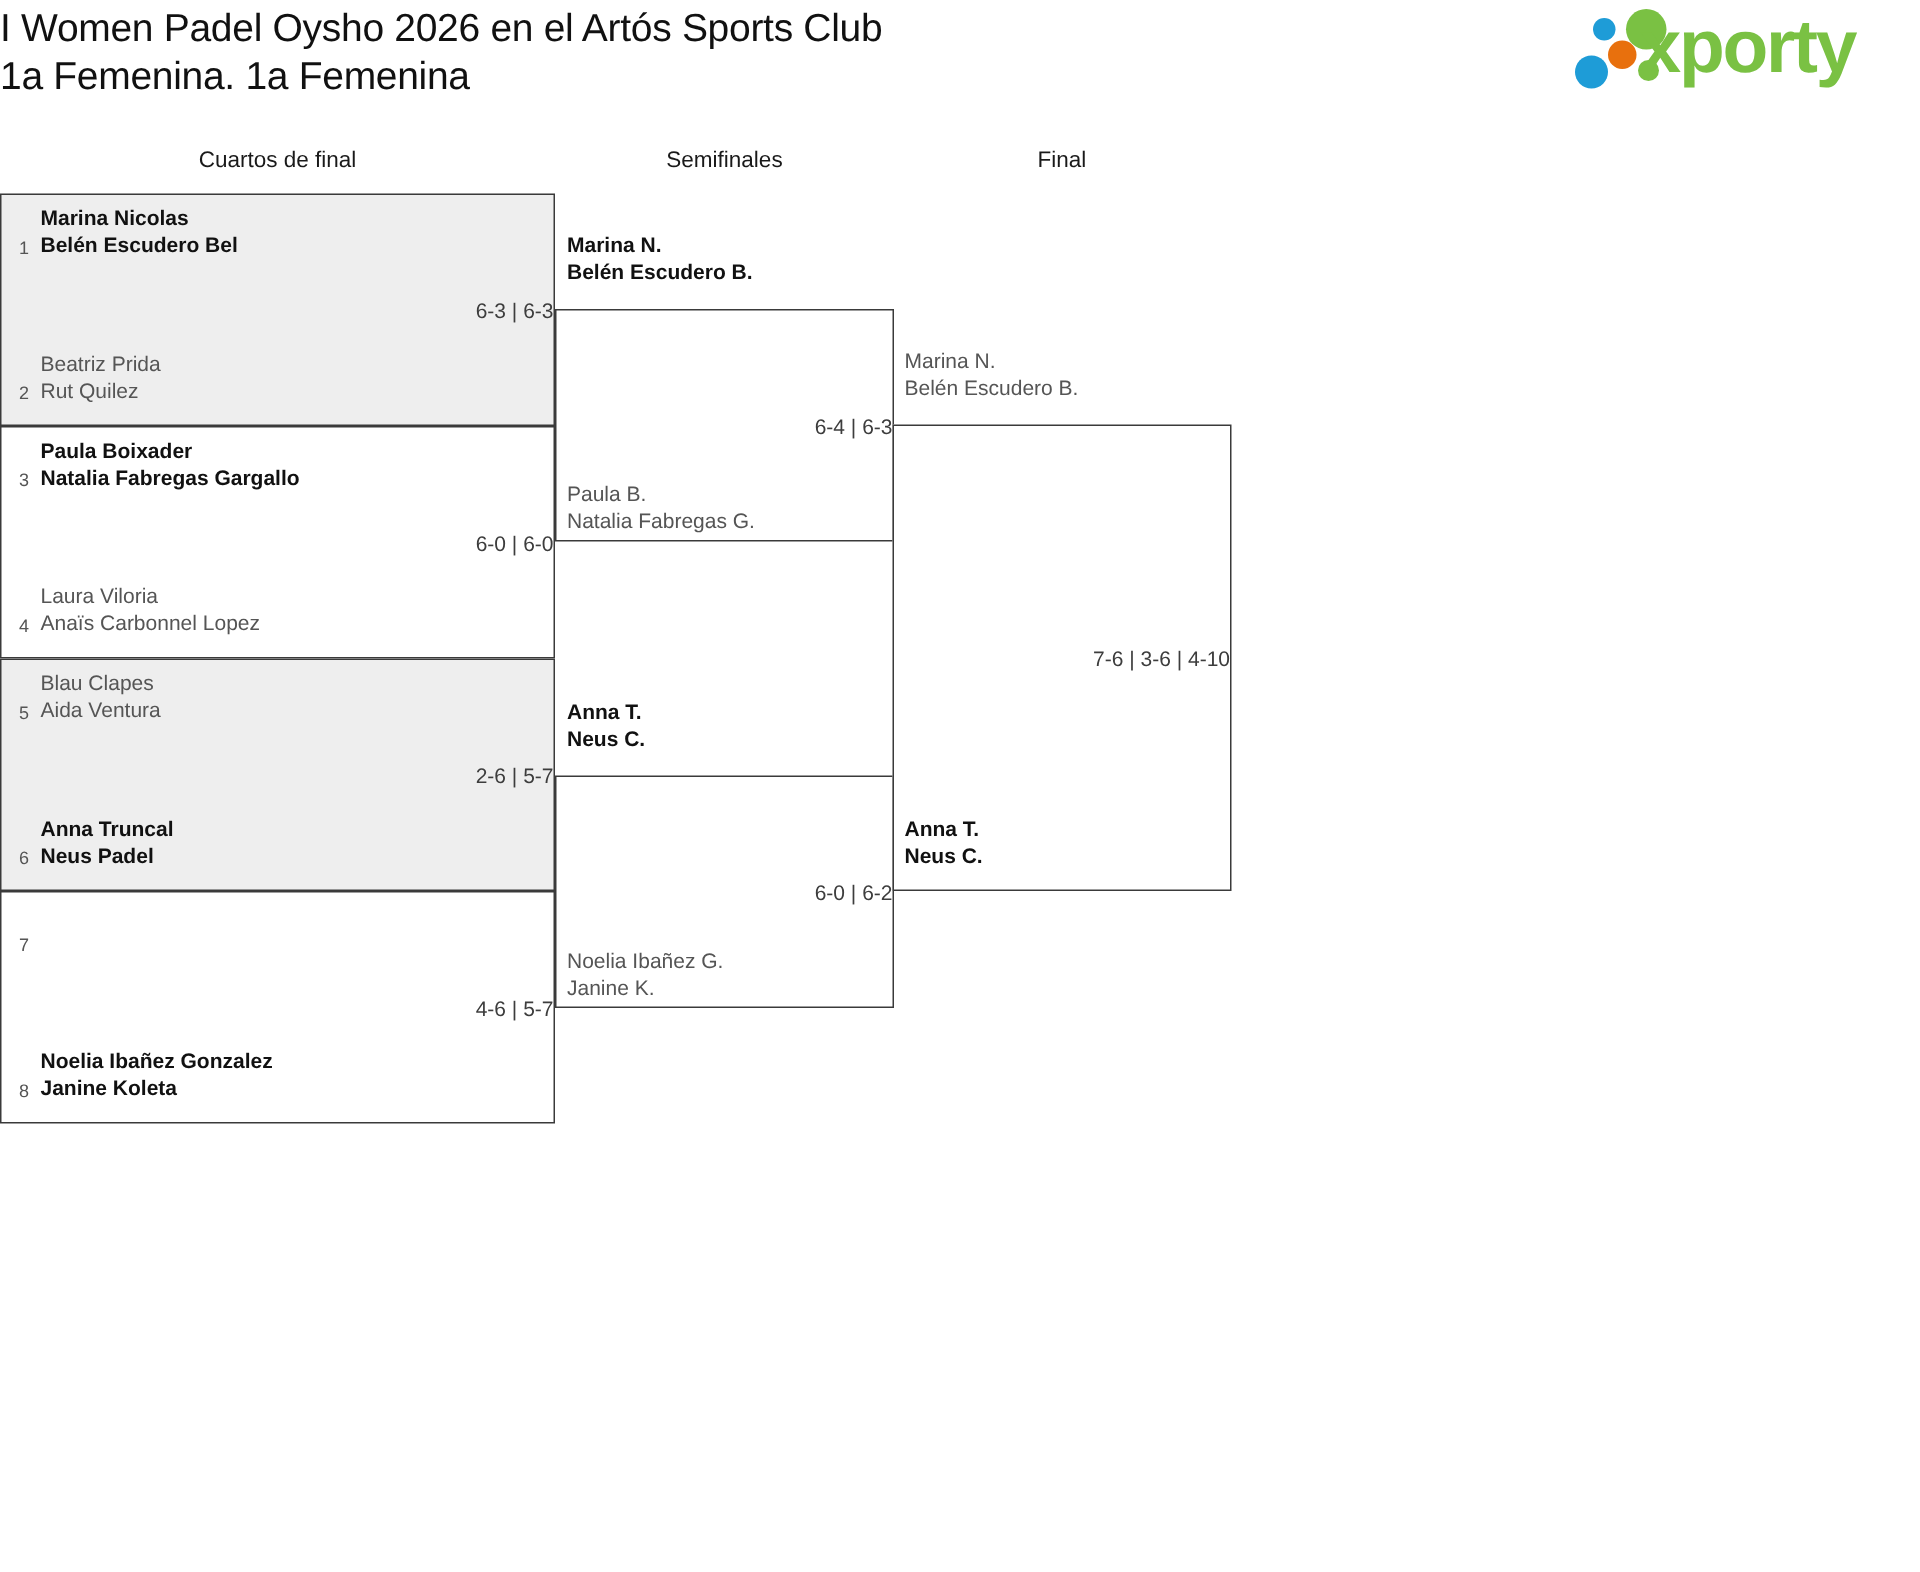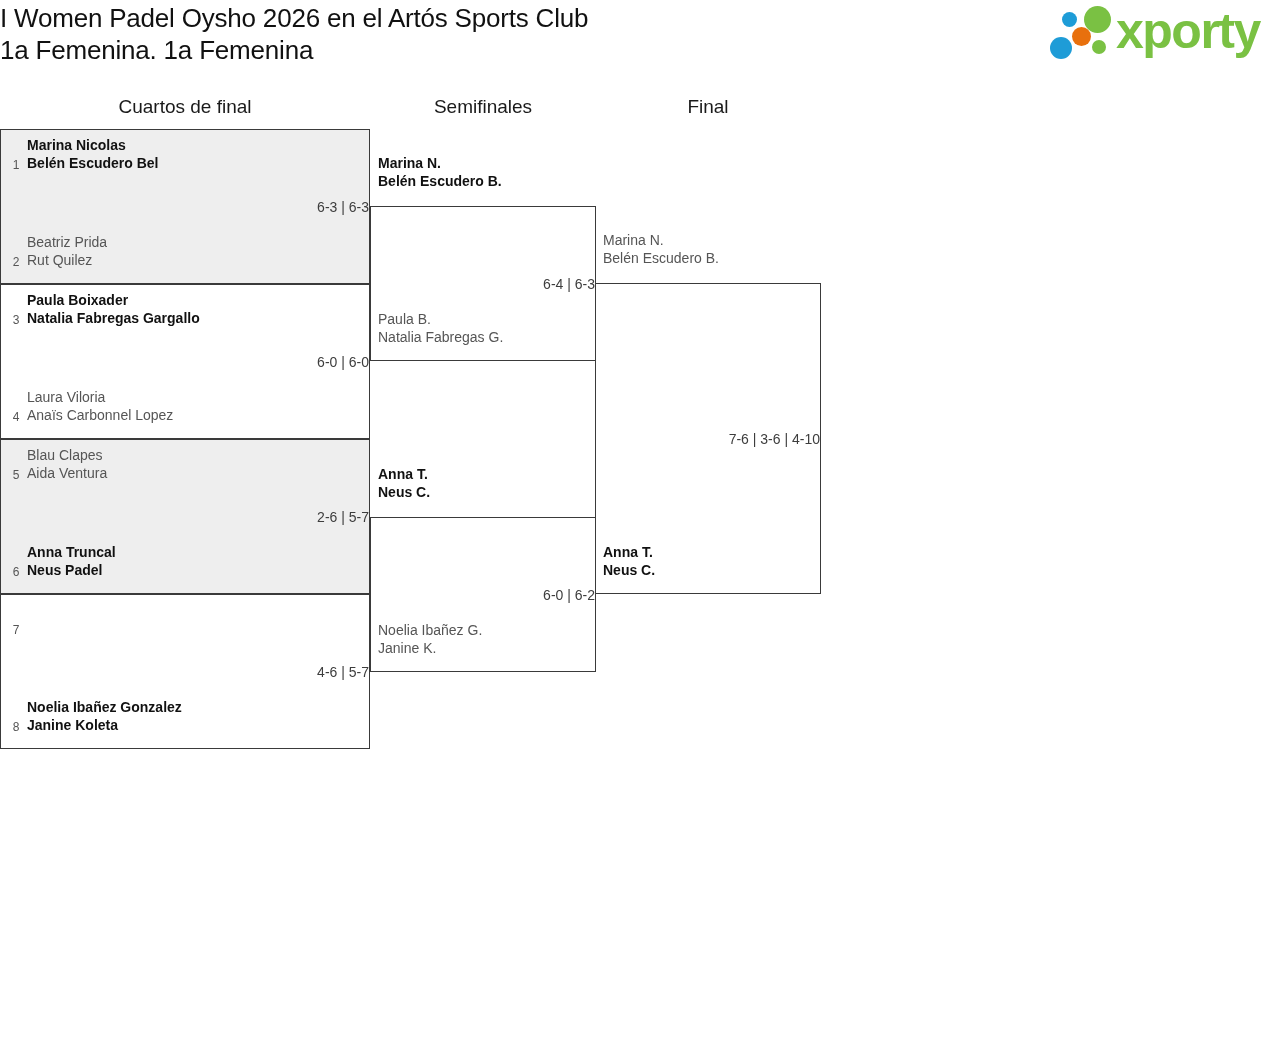--- a/index.html
+++ b/index.html
@@ -48,34 +48,34 @@
     width: 68px; height: 58px;
   }
   .dot { position: absolute; border-radius: 50%; }
   .dot-blue-sm  { left: 14px; top: 8px;  width: 15px; height: 15px; background: #1e9cd7; }
   .dot-green-lg { left: 36px; top: 2px;  width: 27px; height: 27px; background: #7ac143; }
   .dot-orange   { left: 24px; top: 23px; width: 19px; height: 19px; background: #e8700d; }
   .dot-blue-lg  { left: 2px;  top: 33px; width: 22px; height: 22px; background: #1e9cd7; }
   .dot-green-sm { left: 44px; top: 36px; width: 14px; height: 14px; background: #7ac143; }
   #logo-wordmark {
     position: absolute;
-    left: 68px; top: -2px;
+    left: 45px; top: -2px;
     font-size: 50px;
     line-height: 58px;
     font-weight: 700;
     color: #7ac143;
     letter-spacing: -1.5px;
     font-family: "Liberation Sans", sans-serif;
   }
 
   
   .round-header {
     position: absolute;
     top: 96px;
-    font-size: 19px;
+    font-size: 15px;
     line-height: 22px;
     color: #1a1a1a;
     text-align: center;
     font-weight: 400;
   }
   #round-header-0 { left: 0px;   width: 370px; }
   #round-header-1 { left: 370px; width: 226px; }
   #round-header-2 { left: 595px; width: 226px; }
 
   
@@ -142,21 +142,21 @@
   .qf .match-score { top: 68px; }
 
   #match-qf-1 { top: 129px; }
   #match-qf-2 { top: 284px; }
   #match-qf-3 { top: 439px; }
   #match-qf-4 { top: 594px; }
 
   
   .sf { left: 370px; width: 226px; height: 155px; }
   .sf .team-top    { top: -53px; }
-  .sf .team-bottom { top: 103px; padding-left: 36px; }
+  .sf .team-bottom { top: 113px; padding-left: 36px; }
   .sf .match-score { top: 68px; }
   .sf .team-names  { left: 7px; }
 
   #match-sf-1 { top: 206px; }
   #match-sf-2 { top: 517px; }
 
   
   .fn { left: 595px; width: 226px; height: 311px; }
   .fn .team-top    { top: -53px; }
   .fn .team-bottom { top: 259px; }

